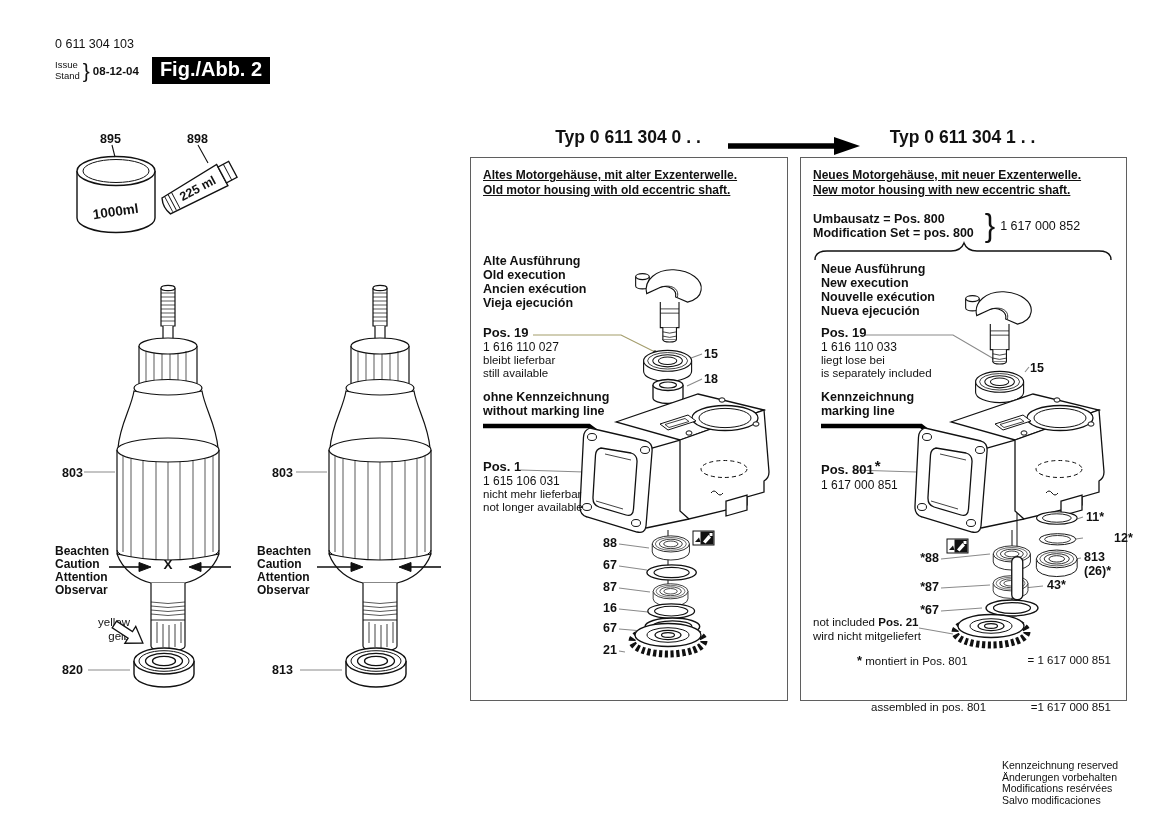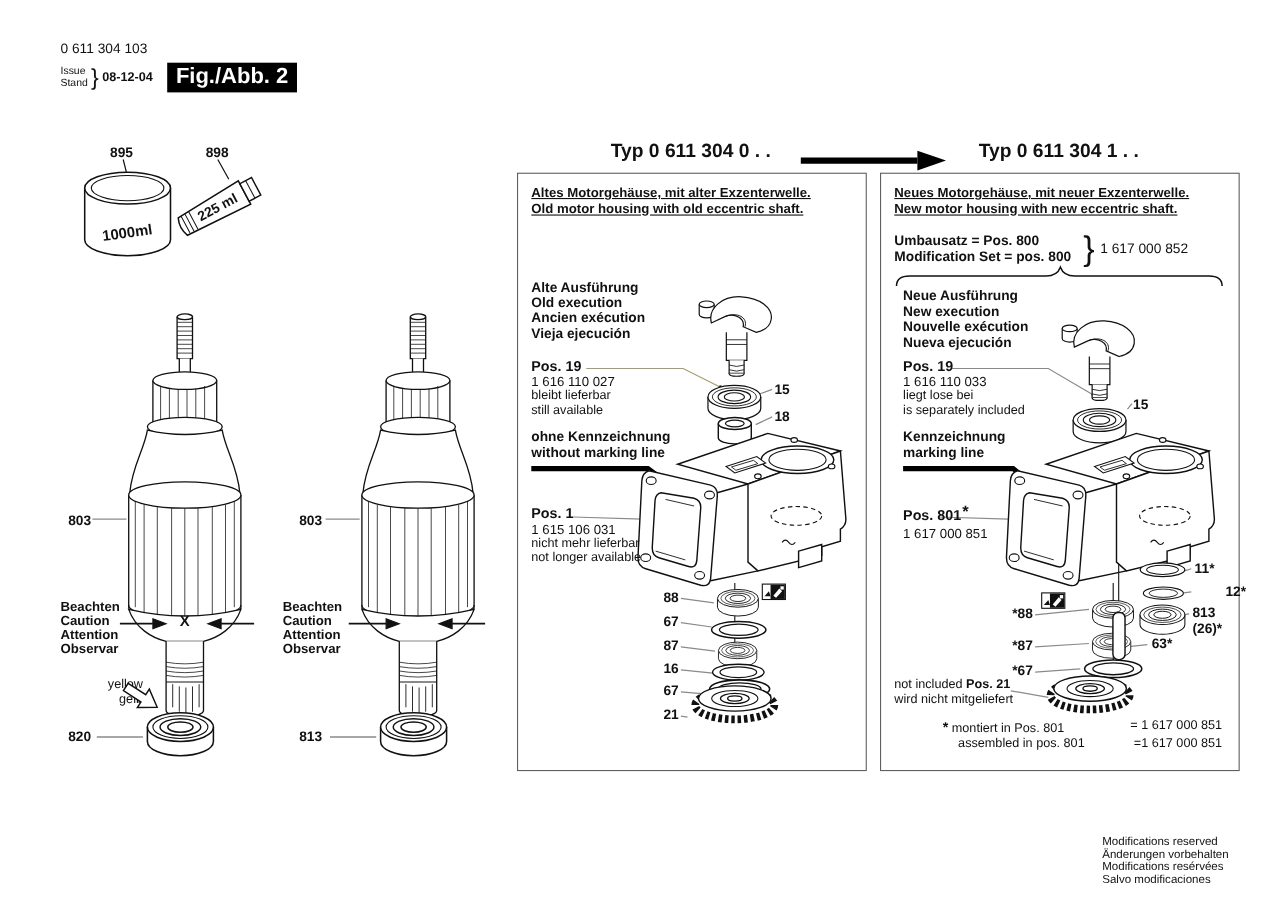--- a/index.html
+++ b/index.html
@@ -339,39 +339,39 @@
     </div>
 
     <span class="pnum" style="left:229px;top:203px;">15</span>
     <span class="pnum" style="left:104px;top:393px;width:34px;text-align:right;">*88</span>
     <span class="pnum" style="left:104px;top:422px;width:34px;text-align:right;">*87</span>
     <span class="pnum" style="left:104px;top:445px;width:34px;text-align:right;">*67</span>
     <span class="pnum" style="left:285px;top:352px;">11*</span>
     <span class="pnum" style="left:285px;top:373px;margin-left:28px;">12*</span>
     <span class="pnum" style="left:283px;top:392px;">813</span>
     <span class="pnum" style="left:283px;top:406px;">(26)*</span>
-    <span class="pnum" style="left:246px;top:420px;">63*</span>
+    <span class="pnum" style="left:246px;top:420px;">43*</span>
 
     <div class="tblock" style="left:12px;top:458px;font-size:11.5px;line-height:13.5px;">
       <div><span>not included </span><span class="b">Pos. 21</span></div>
       <div>wird nicht mitgeliefert</div>
     </div>
 
     <div class="tblock" style="left:56px;top:496px;width:254px;">
       <div class="fnrow">
         <span><span class="b" style="font-size:13px;">*</span> <span>montiert in Pos. 801</span></span>
         <span>= 1 617 000 851</span>
       </div>
-      <div class="fnrow" style="padding-left:14px;">
+      <div class="fnrow" style="padding-left:14px;margin-top:32px;">
         <span>assembled in pos. 801</span>
         <span>=1 617 000 851</span>
       </div>
     </div>
   </div>
 
   <div class="tblock note-lines" style="left:1002px;top:760px;">
-    <div>Modifications reserved</div>
+    <div>Kennzeichnung reserved</div>
     <div>Änderungen vorbehalten</div>
     <div>Modifications resérvées</div>
     <div>Salvo modificaciones</div>
   </div>
 
 </div>
 
 </body></html>

